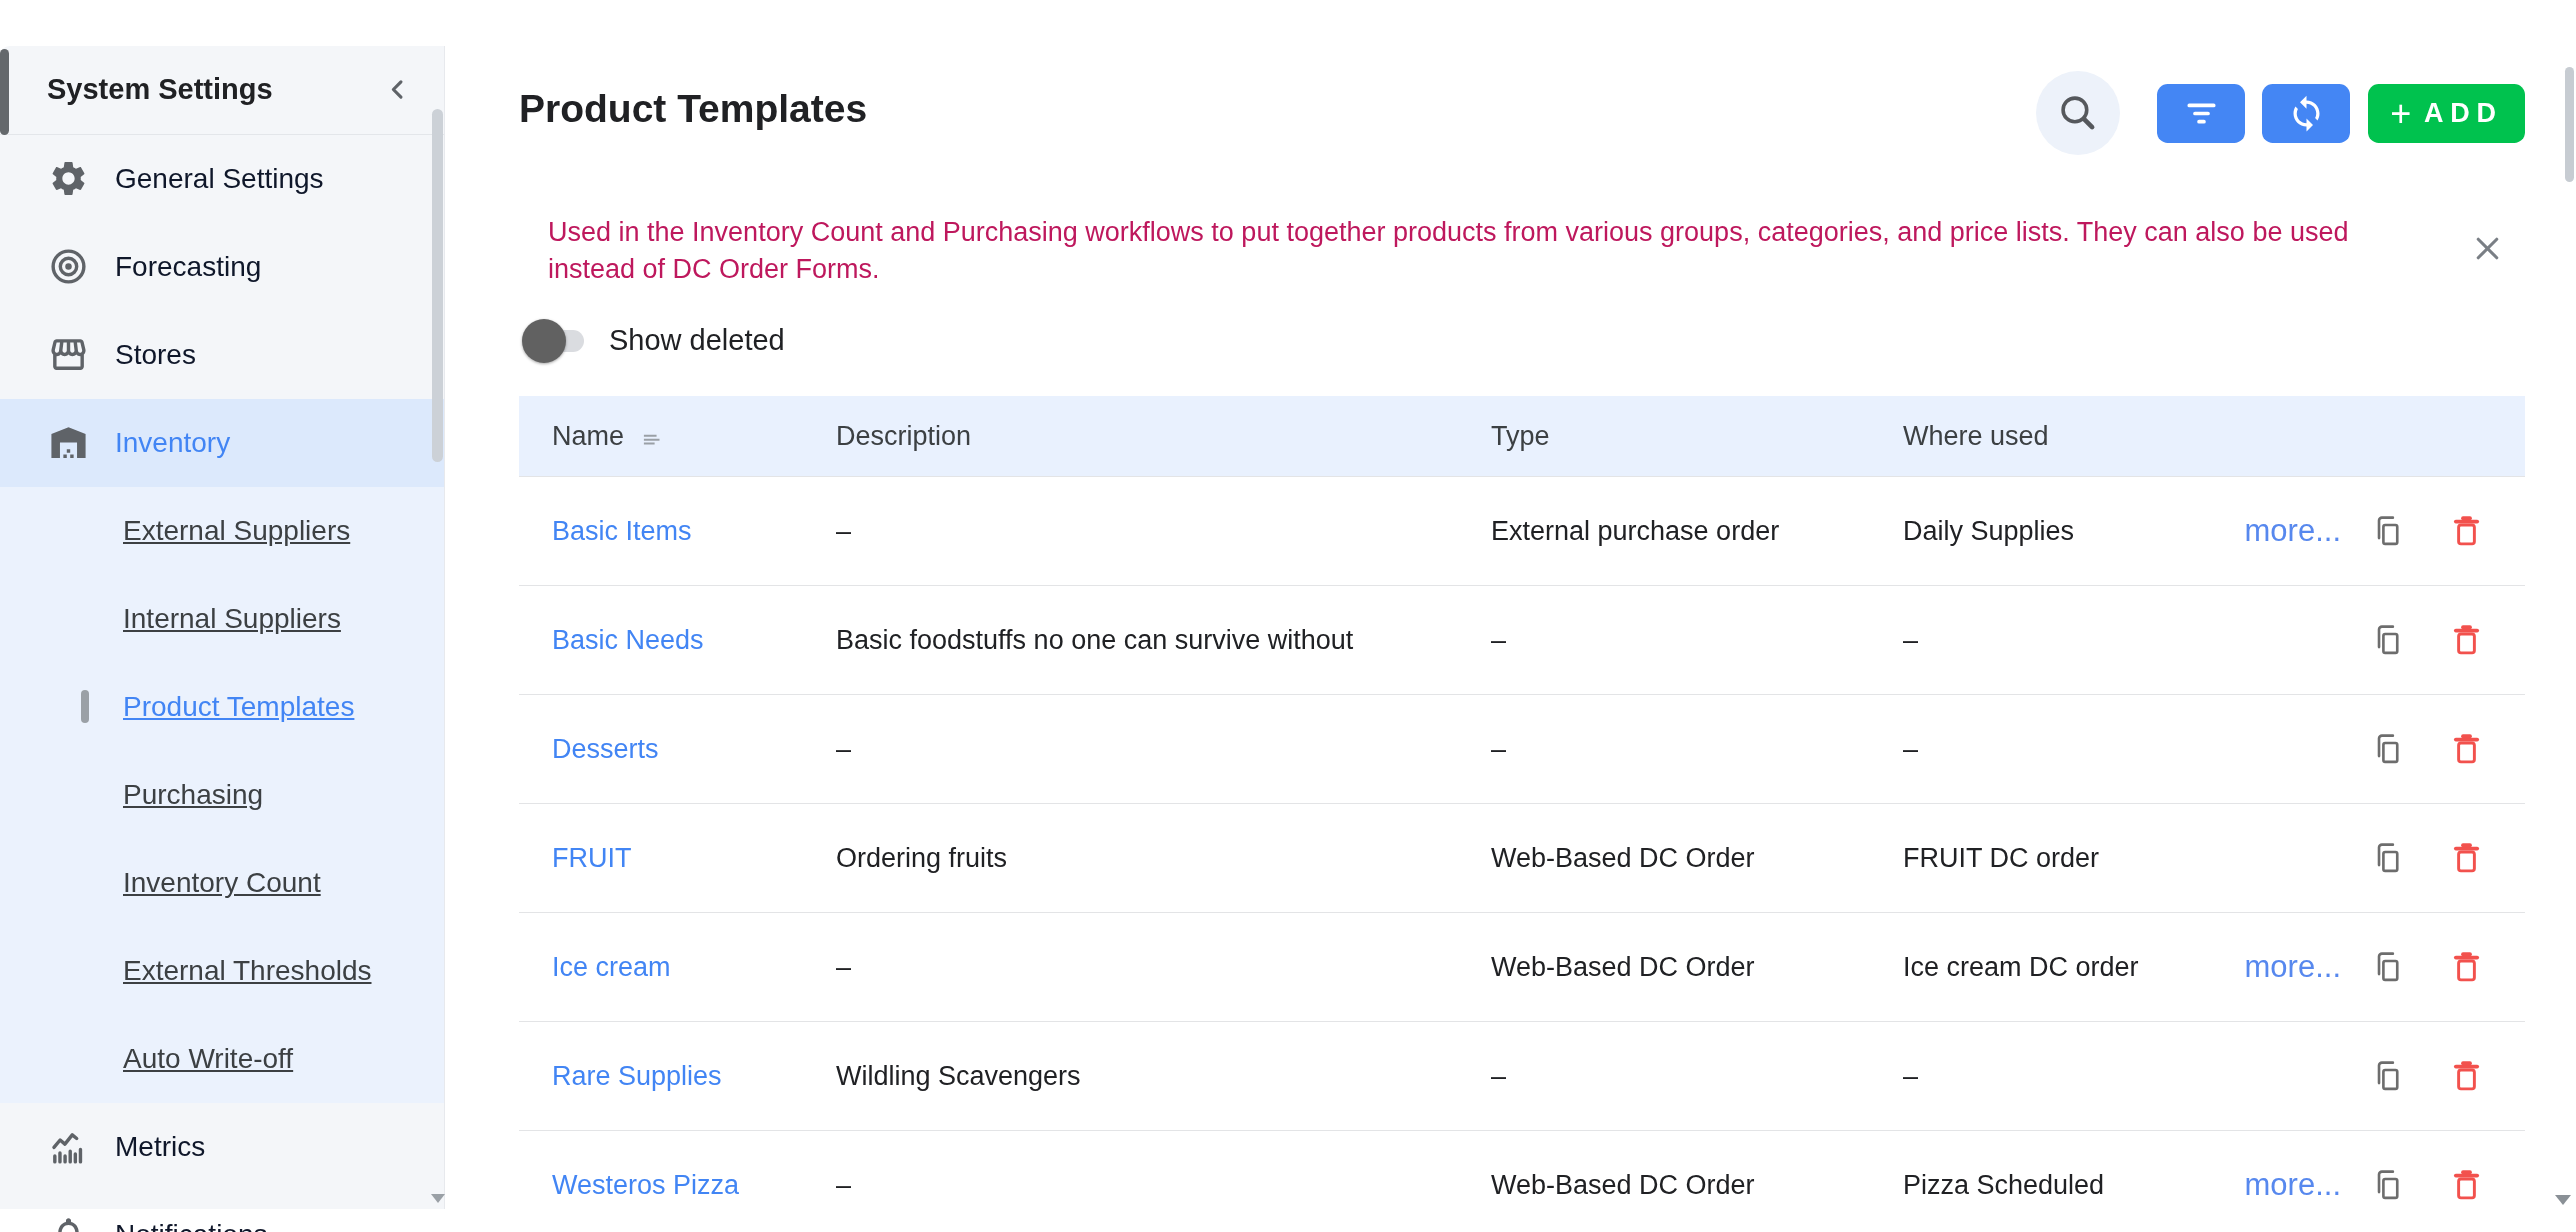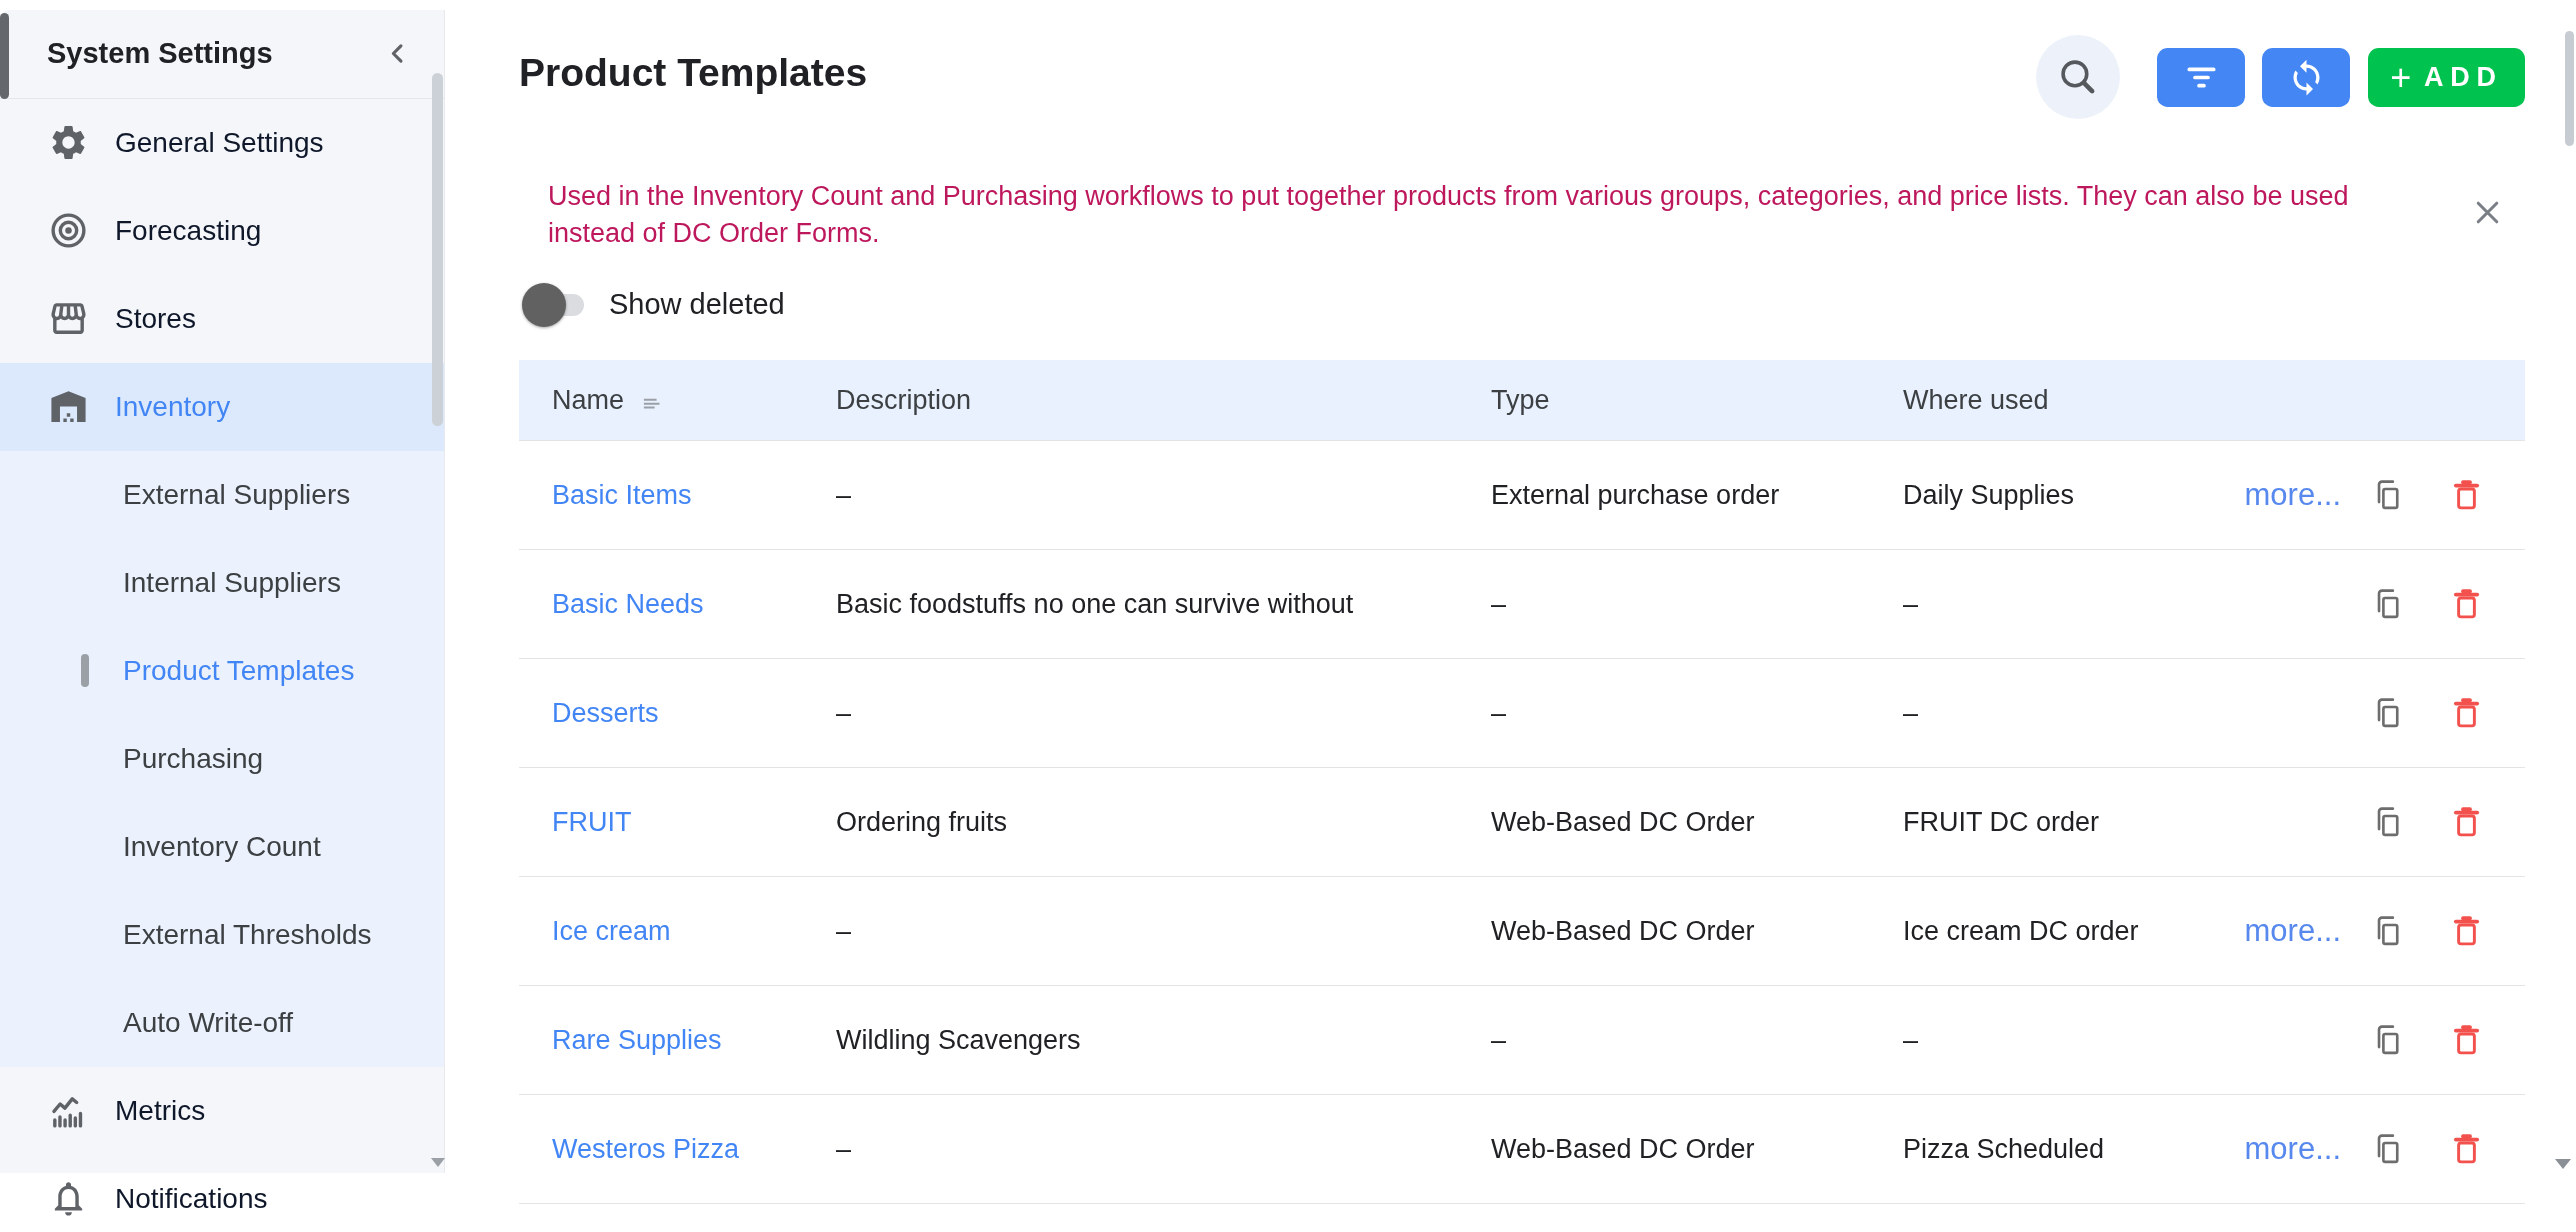--- a/index.html
+++ b/index.html
@@ -1,36 +1,36 @@
 <!DOCTYPE html>
 <html><head>
 <meta charset="utf-8">
 <style>
   html,body{margin:0;padding:0;width:2576px;height:1233px;overflow:hidden;background:#fff;
     font-family:"Liberation Sans",sans-serif;color:#202124;}
-  .app{position:relative;width:2576px;height:1173px;}
+  .app{position:relative;width:2576px;height:1173px;margin-top:36px;}
 
   
   .sidebar{position:absolute;left:0;top:9.7px;bottom:0;width:444px;background:#f4f6f9;
     border-right:1px solid #e7e9ed;border-top-left-radius:9.7px;}
   .sb-left-thumb{position:absolute;left:0;top:2.9px;width:8.8px;height:86px;background:#64686c;border-radius:4.9px;z-index:4;}
   .sb-scroll-thumb{position:absolute;left:432px;top:63px;width:10.7px;height:353px;background:#ccd1d7;border-radius:5.8px;z-index:4;}
   .sb-scroll-arrow{position:absolute;left:431px;bottom:5.8px;width:0;height:0;
     border-left:7.8px solid transparent;border-right:7.8px solid transparent;border-top:9.7px solid #9aa0a6;z-index:4;}
   .sb-header{height:88px;display:flex;align-items:center;padding:0 27px 0 47px;border-bottom:1px solid #e3e6ea;}
   .sb-title{font-size:29px;font-weight:bold;color:#202124;flex:1;}
   .sb-collapse{width:39px;height:39px;display:flex;align-items:center;justify-content:center;cursor:pointer;}
   .item{height:88px;display:flex;align-items:center;padding-left:47px;cursor:pointer;}
   .item .ic{width:43px;height:43px;flex:0 0 43px;display:flex;align-items:center;justify-content:center;}
   .item .lbl{margin-left:25px;font-size:28px;color:#0f172a;}
   .item.active{background:#dce9fc;}
   .item.active .lbl{color:#4285f4;}
   .subgroup{background:#ebf2fd;}
   .subitem{height:88px;display:flex;align-items:center;padding-left:123px;position:relative;cursor:pointer;}
-  .subitem .lbl{font-size:28px;color:#3c4043;}
+  .subitem .lbl{font-size:28px;color:#3c4043;text-decoration:underline;}
   .subitem.selected .lbl{color:#4285f4;}
   .sel-bar{position:absolute;left:81px;top:27px;width:7.8px;height:33px;border-radius:4.9px;background:#9aa0a6;display:none;}
   .subitem.selected .sel-bar{display:block;}
 
   
   .main{position:absolute;left:445px;top:0;right:0;height:100%;background:#fff;}
   .page-title{position:absolute;left:74px;top:51px;margin:0;font-size:39px;font-weight:bold;color:#202124;}
   .search-btn{position:absolute;left:1591px;top:35px;width:84px;height:84px;border-radius:50%;
     background:#edf2fa;display:flex;align-items:center;justify-content:center;cursor:pointer;}
   .sq-btn{position:absolute;top:48px;width:88px;height:59px;border-radius:10.7px;background:#4486f4;

